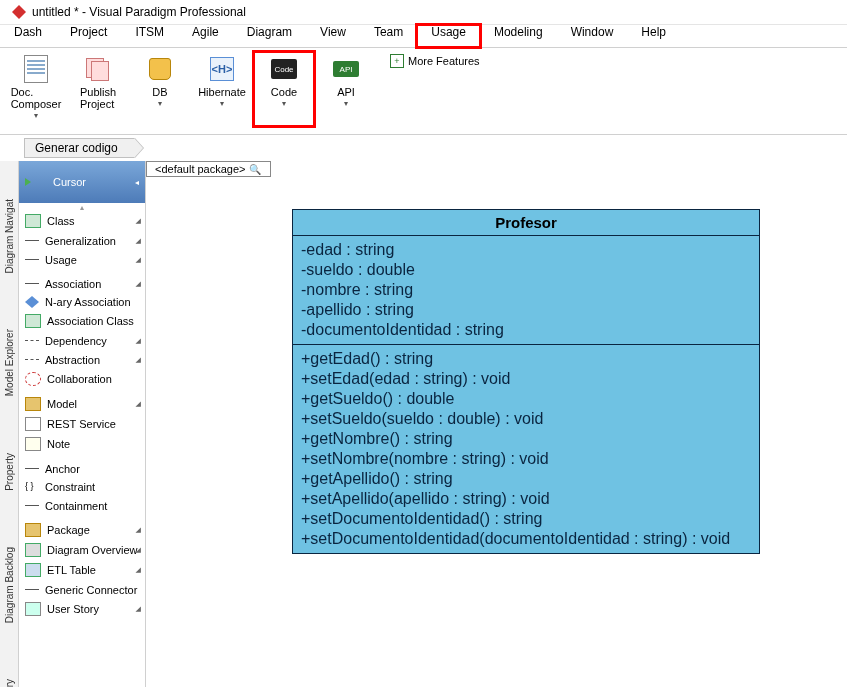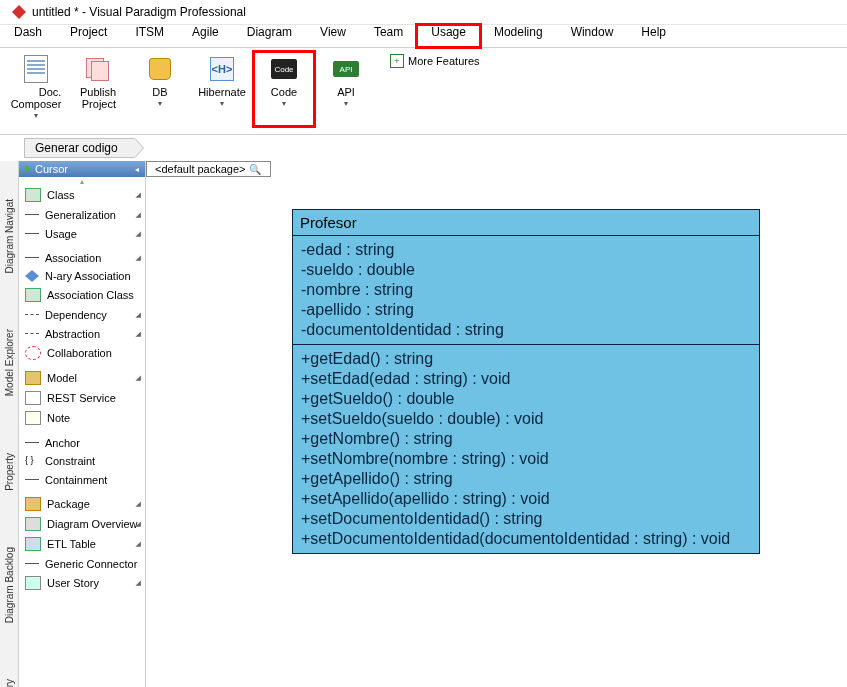--- a/index.html
+++ b/index.html
@@ -4,44 +4,44 @@
 <style>
 html,body{margin:0;padding:0;font-family:"Segoe UI",Tahoma,sans-serif;font-size:12px;color:#000;background:#fff;width:847px;height:687px;overflow:hidden}
 .titlebar{height:24px;display:flex;align-items:center;padding:0 12px;background:#fff;border-bottom:1px solid #e5e5e5}
 .titlebar-icon{width:14px;height:14px;background:#d32f2f;clip-path:polygon(50% 0,100% 50%,50% 100%,0 50%);margin-right:6px}
 .menubar{height:22px;display:flex;align-items:stretch;border-bottom:1px solid #d0d0d0;background:#fff}
 .menubar-item{padding:0 14px;display:flex;align-items:flex-start;cursor:default}
 .red-box{outline:3px solid #ff0000;outline-offset:-1px}
 .ribbon{height:78px;display:flex;align-items:flex-start;border-bottom:1px solid #d0d0d0;padding:4px 6px;gap:2px;background:#fff}
 .ribbon-btn{display:flex;flex-direction:column;align-items:center;justify-content:flex-start;width:60px;height:70px;padding-top:4px;cursor:default;position:relative}
 .ribbon-icon{width:30px;height:26px;margin-bottom:4px;display:flex;align-items:center;justify-content:center}
-.ribbon-label{font-size:11px;text-align:right;line-height:12px}
+.ribbon-label{font-size:11px;text-align:left;line-height:12px}
 .chev{font-size:8px;color:#555;margin-top:1px}
 .ribbon-link{display:flex;align-items:center;gap:4px;padding:2px 4px;font-size:11px;cursor:default}
 .breadcrumb{height:26px;display:flex;align-items:center;padding-left:24px;background:#fff}
 .crumb{position:relative;background:#f0f0f0;border:1px solid #c0c0c0;padding:2px 16px 2px 10px;font-size:12px}
 .crumb::after{content:"";position:absolute;right:-9px;top:-1px;width:0;height:0;border-top:10px solid transparent;border-bottom:10px solid transparent;border-left:9px solid #f0f0f0}
 .crumb::before{content:"";position:absolute;right:-10px;top:-1px;width:0;height:0;border-top:10px solid transparent;border-bottom:10px solid transparent;border-left:9px solid #c0c0c0}
 .workspace{display:flex;height:calc(687px - 24px - 22px - 78px - 26px)}
 .leftdock{width:18px;background:#f2f2f2;border-right:1px solid #d0d0d0;display:flex;flex-direction:column;align-items:center;gap:28px;padding-top:10px}
 .leftdock span{writing-mode:vertical-rl;transform:rotate(180deg);font-size:10px;color:#333;white-space:nowrap}
 .leftdock .sq{width:12px;height:12px;background:#888}
 .palette{width:126px;background:#fff;border-right:1px solid #d0d0d0;overflow:hidden}
-.palette-header{background:linear-gradient(#7aa7d9,#4d7bb8);color:#fff;font-size:11px;padding:2px 6px;display:flex;align-items:center;gap:4px}
+.palette-header{background:linear-gradient(#7aa7d9,#4d7bb8);color:#fff;font-size:11px;padding:15px 6px;display:flex;align-items:center;gap:22px}
 .palette-header .cur{width:0;height:0;border-left:6px solid #4caf50;border-top:4px solid transparent;border-bottom:4px solid transparent}
 .collapse-handle{height:8px;display:flex;justify-content:center;align-items:center;color:#999;font-size:8px}
 .pal-item{display:flex;align-items:center;gap:6px;padding:3px 6px;font-size:11px;cursor:default;position:relative}
 .pal-item .exp{position:absolute;right:4px;font-size:7px;color:#666}
 .pal-sep{height:5px}
 .pi{width:14px;height:12px;display:inline-block}
 .canvas{flex:1;background:#fff;position:relative}
 .pkg-tab{position:absolute;left:0;top:0;border:1px solid #888;background:#fff;font-size:11px;padding:1px 8px;display:flex;align-items:center;gap:4px}
 .search-ic{font-size:10px;color:#555}
 .uml{position:absolute;left:146px;top:48px;width:466px;border:1px solid #0a2540;background:#6fc2e3}
-.uml-title{font-weight:normal;font-size:15px;padding:4px 7px;border-bottom:1px solid #0a2540}
+.uml-title{text-align:center;font-weight:bold;font-size:15px;padding:4px 7px;border-bottom:1px solid #0a2540}
 .uml-sec{padding:4px 8px;font-size:16px;line-height:20px;color:#0a2540}
 .uml-sec+.uml-sec{border-top:1px solid #0a2540}
 .uml-row{white-space:nowrap}
 
 .ic-doc{width:22px;height:26px;border:1px solid #888;background:#fff;position:relative}
 .ic-doc::after{content:"";position:absolute;left:2px;right:2px;top:4px;height:2px;background:#8ac;box-shadow:0 4px 0 #8ac,0 8px 0 #8ac,0 12px 0 #8ac}
 .ic-stack{position:relative;width:24px;height:22px}
 .ic-stack::before,.ic-stack::after{content:"";position:absolute;width:16px;height:18px;border:1px solid #c77;background:#fdd}
 .ic-stack::before{left:0;top:0}
 .ic-stack::after{left:5px;top:3px}

